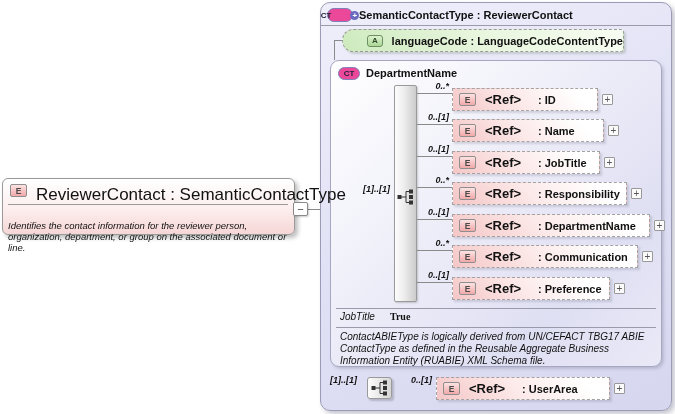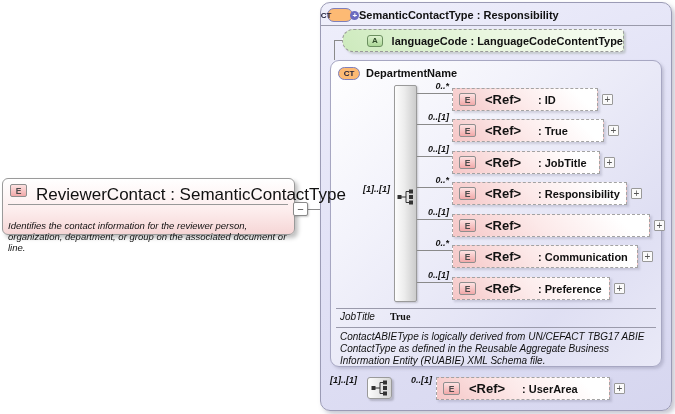--- a/index.html
+++ b/index.html
@@ -50,21 +50,21 @@
 
   .seqbar{position:absolute;left:394px;top:85px;width:23px;height:217px;
     border:1px solid #9a9a9a;border-radius:2px;box-sizing:border-box;
     background:linear-gradient(to right,#fdfdfd 0%,#ececec 45%,#cccccc 100%);
     box-shadow:1px 1px 2px rgba(0,0,0,.18);}
   .seqbox{position:absolute;left:367px;top:377px;width:25px;height:22px;
     border:1px solid #9a9a9a;border-radius:3px;box-sizing:border-box;
     background:linear-gradient(to right,#fcfcfc,#d6d6d6);
     box-shadow:2px 2px 2px rgba(0,0,0,.18);display:flex;align-items:center;justify-content:center;}
 
-  .ct-badge{position:absolute;border:1px solid #7f7fba;border-radius:7px;background:#fdba74;
+  .ct-badge{position:absolute;border:1px solid #7f7fba;border-radius:7px;background:#ec4899;
     color:#20203a;font-size:8px;font-weight:bold;display:flex;align-items:center;
     justify-content:center;box-sizing:border-box;gap:19px;}
   .plus-circle{width:9px;height:9px;border-radius:50%;background:#6a6ac0;color:#fff;
     font-size:8px;font-weight:bold;line-height:9px;text-align:center;flex:0 0 auto;}
   .hdr-title{position:absolute;font-size:11px;font-weight:bold;color:#111;white-space:nowrap;}
 
   .attr-capsule{position:absolute;left:342px;top:29px;width:282px;height:23px;
     border:1px dashed #9a9a9a;border-radius:12px 4px 4px 12px;box-sizing:border-box;
     background:linear-gradient(50deg,#cdeabd 0%,#e8f6de 50%,#f7fcf2 100%);
     display:flex;align-items:center;box-shadow:2px 2px 2px rgba(100,120,90,.25);}
@@ -91,21 +91,21 @@
   <div class="hline" style="left:322px;top:387px;width:45px;"></div>
   <div class="hline" style="left:392px;top:387px;width:44px;"></div>
 
   <div class="ct-container"></div>
   <div class="sep" style="left:321px;top:25px;width:350px;"></div>
 
   <div class="ct-badge" style="left:327px;top:8px;width:26px;height:14px;">
     <span>CT</span>
       <span class="plus-circle">+</span>
   </div>
-  <div class="hdr-title" style="left:359px;top:9px;">SemanticContactType : Responsibility</div>
+  <div class="hdr-title" style="left:359px;top:9px;">SemanticContactType : ReviewerContact</div>
 
   <div class="vline" style="left:334px;top:40px;height:20px;"></div>
   <div class="hline" style="left:334px;top:40px;width:9px;"></div>
 
   <div class="attr-capsule">
     <span class="aicon">A</span>
     <span class="attr-label">languageCode : LanguageCodeContentType</span>
   </div>
 
   <div class="base-box"></div>
@@ -136,21 +136,21 @@
     <span class="ref">&lt;Ref&gt;</span>
     <span class="ename">: ID</span>
   </div>
   <div class="plus" style="left:602px;top:94px;">+</div>
 
   <div class="hline" style="left:417px;top:124px;width:35px;"></div>
   <div class="card" style="left:405px;top:112px;">0..[1]</div>
   <div class="ebox" style="left:452px;top:119px;width:152px;">
     <span class="eicon">E</span>
     <span class="ref">&lt;Ref&gt;</span>
-    <span class="ename">: True</span>
+    <span class="ename">: Name</span>
   </div>
   <div class="plus" style="left:608px;top:125px;">+</div>
 
   <div class="hline" style="left:417px;top:156px;width:35px;"></div>
   <div class="card" style="left:405px;top:144px;">0..[1]</div>
   <div class="ebox" style="left:452px;top:151px;width:148px;">
     <span class="eicon">E</span>
     <span class="ref">&lt;Ref&gt;</span>
     <span class="ename">: JobTitle</span>
   </div>
@@ -163,20 +163,21 @@
     <span class="ref">&lt;Ref&gt;</span>
     <span class="ename">: Responsibility</span>
   </div>
   <div class="plus" style="left:631px;top:188px;">+</div>
 
   <div class="hline" style="left:417px;top:219px;width:35px;"></div>
   <div class="card" style="left:405px;top:207px;">0..[1]</div>
   <div class="ebox" style="left:452px;top:214px;width:198px;">
     <span class="eicon">E</span>
     <span class="ref">&lt;Ref&gt;</span>
+    <span class="ename">: DepartmentName</span>
   </div>
   <div class="plus" style="left:654px;top:220px;">+</div>
 
   <div class="hline" style="left:417px;top:250px;width:35px;"></div>
   <div class="card" style="left:405px;top:238px;">0..*</div>
   <div class="ebox" style="left:452px;top:245px;width:186px;">
     <span class="eicon">E</span>
     <span class="ref">&lt;Ref&gt;</span>
     <span class="ename">: Communication</span>
   </div>

